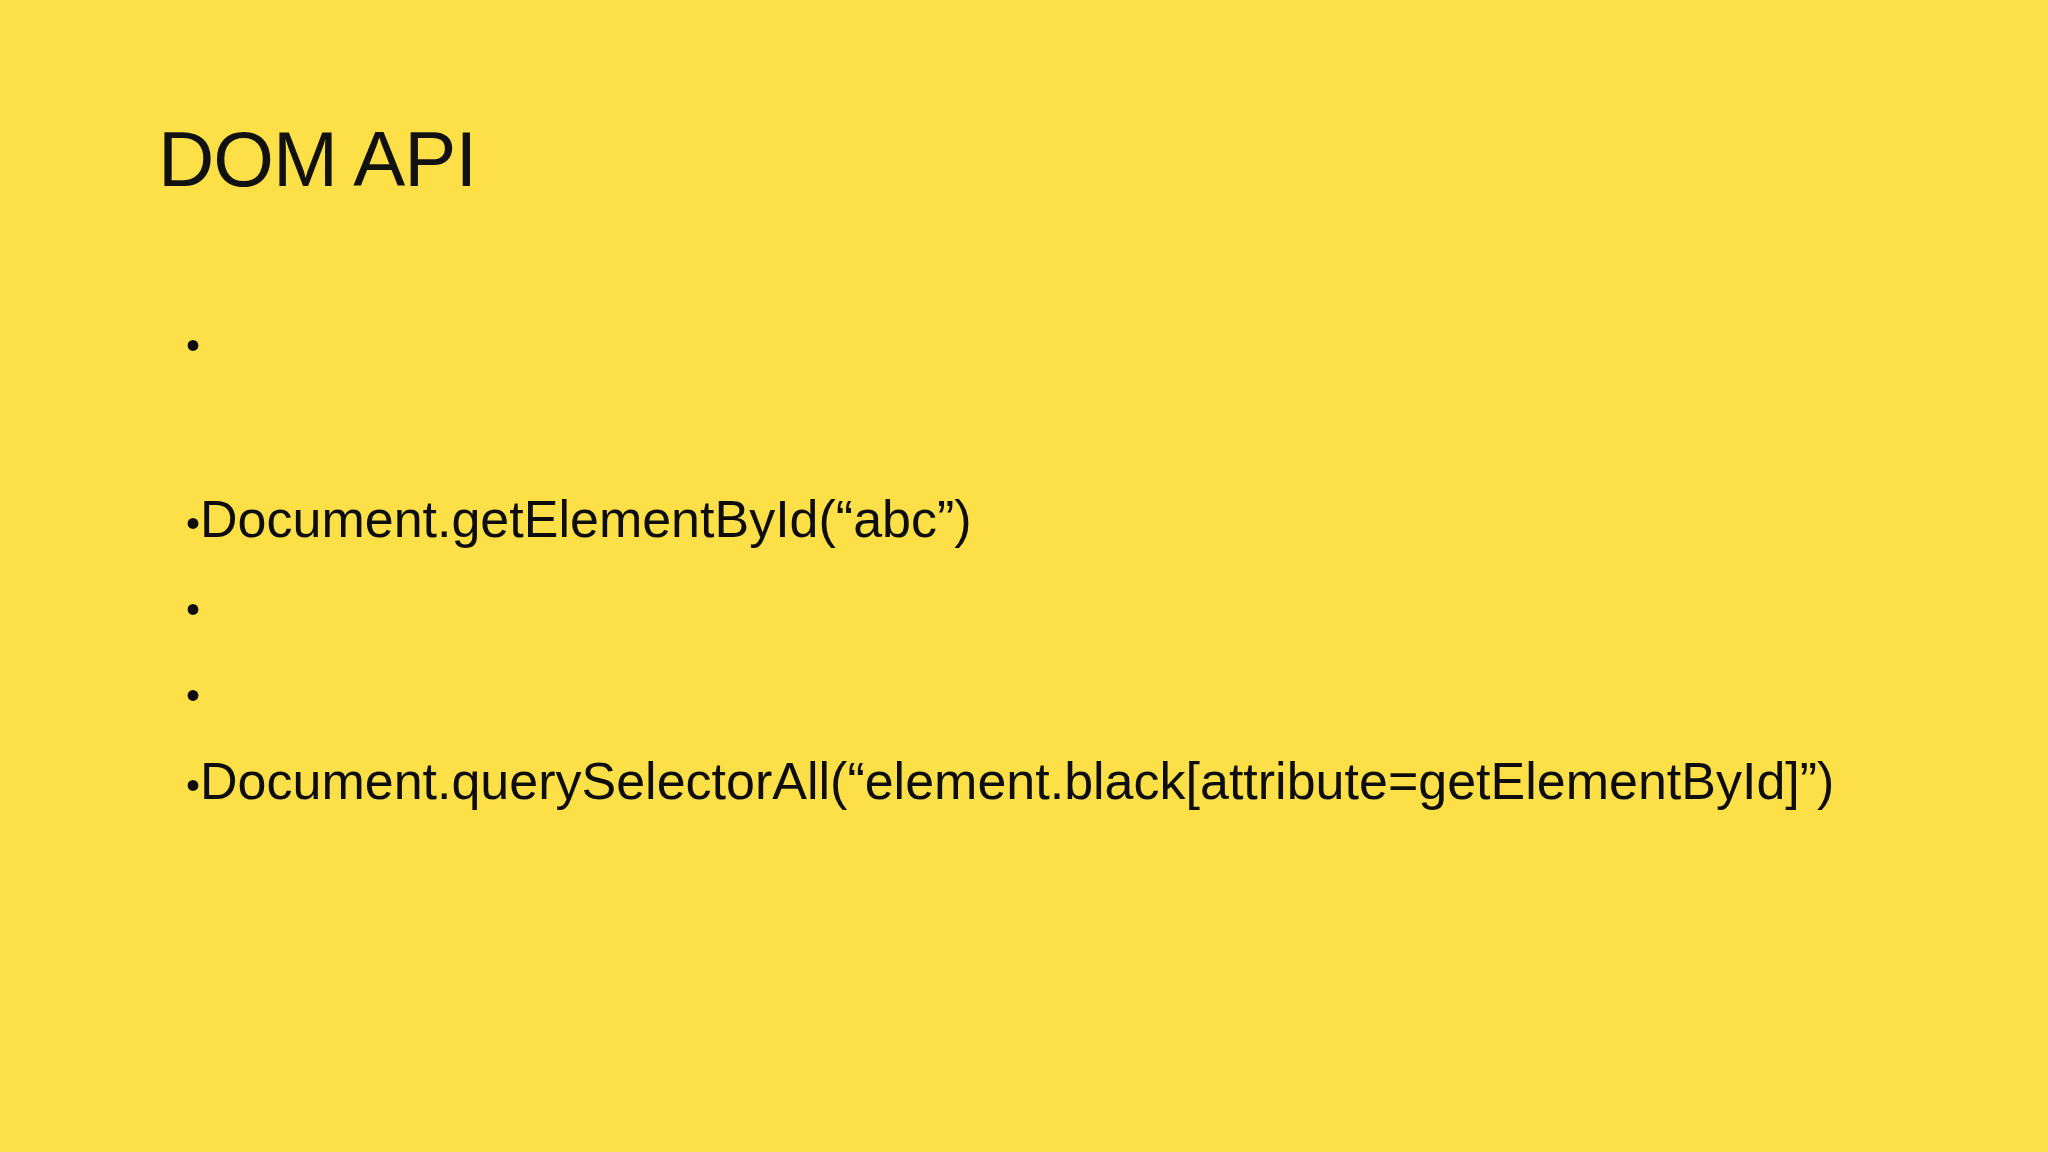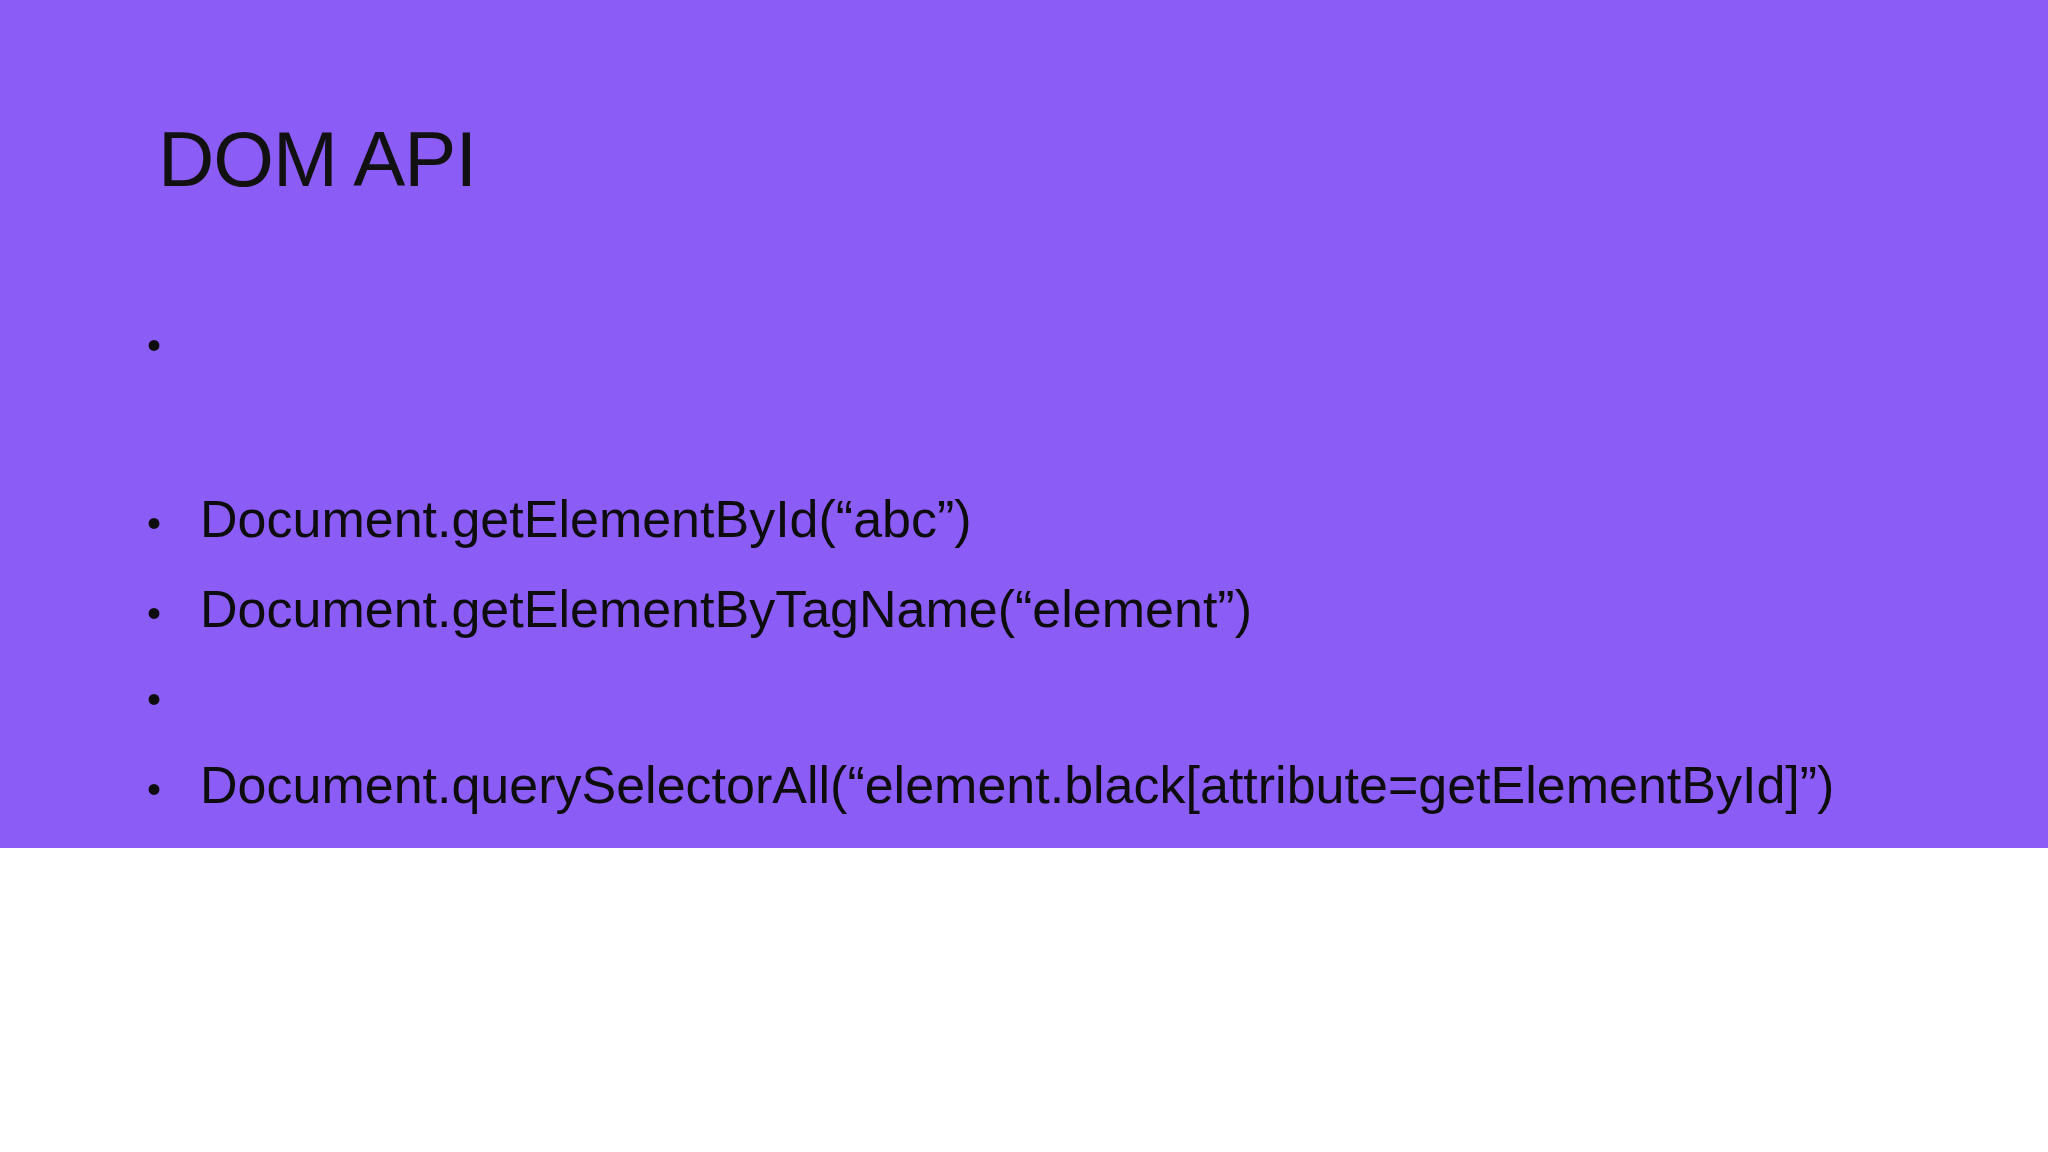--- a/index.html
+++ b/index.html
@@ -3,25 +3,26 @@
 <meta charset="utf-8">
 <style>
   html, body {
     margin: 0;
     padding: 0;
     background: #ffffff;
   }
   .slide {
     position: relative;
     width: 2048px;
-    height: 848px;
-    background: #8b5cf6;
+    height: 1152px;
+    background: #fde047;
     font-family: "Liberation Sans", sans-serif;
     color: #0d0d0d;
     overflow: hidden;
+    text-align: right;
   }
   .title {
     position: absolute;
     left: 158px;
     top: 120px;
     margin: 0;
     font-size: 78px;
     font-weight: 300;
     line-height: 1;
     letter-spacing: -1px;
@@ -63,21 +64,20 @@
   <ul class="bullets">
     <li class="bullet">
       <span class="marker">•</span>
     </li>
     <li class="bullet gap-before">
       <span class="marker">•</span>
       <span class="text">Document.getElementById(“abc”)</span>
     </li>
     <li class="bullet">
       <span class="marker">•</span>
-      <span class="text">Document.getElementByTagName(“element”)</span>
     </li>
     <li class="bullet">
       <span class="marker">•</span>
     </li>
     <li class="bullet">
       <span class="marker">•</span>
       <span class="text">Document.querySelectorAll(“element.black[attribute=getElementById]”)</span>
     </li>
   </ul>
 </div>

